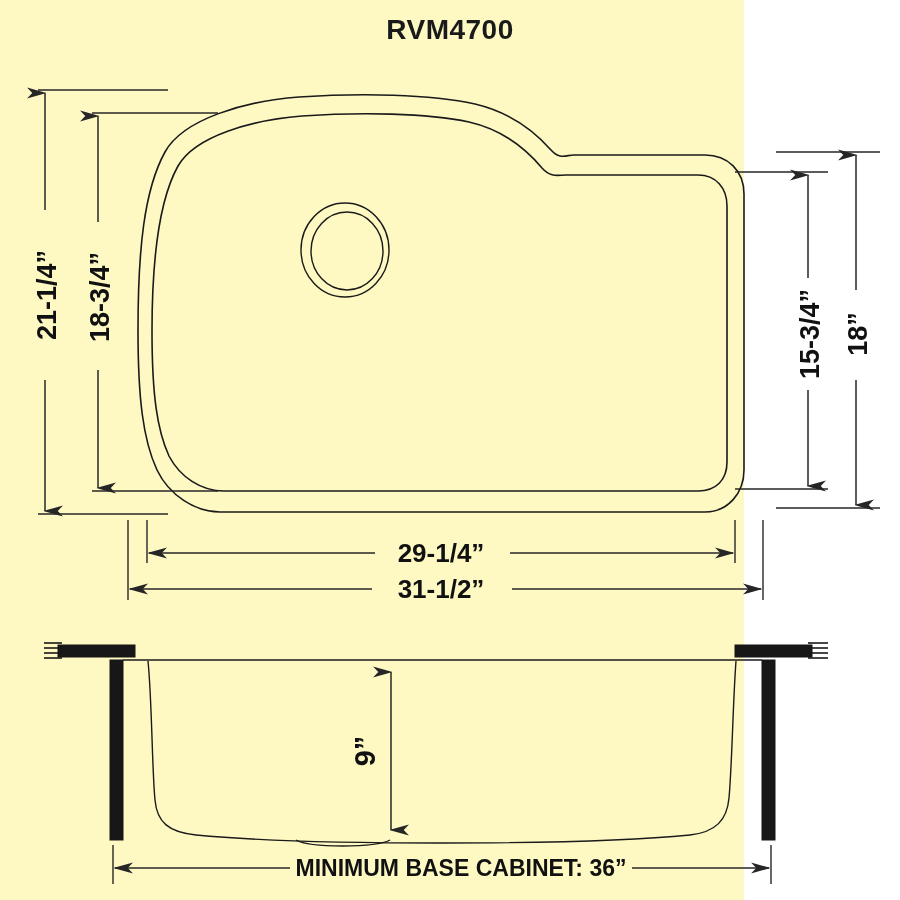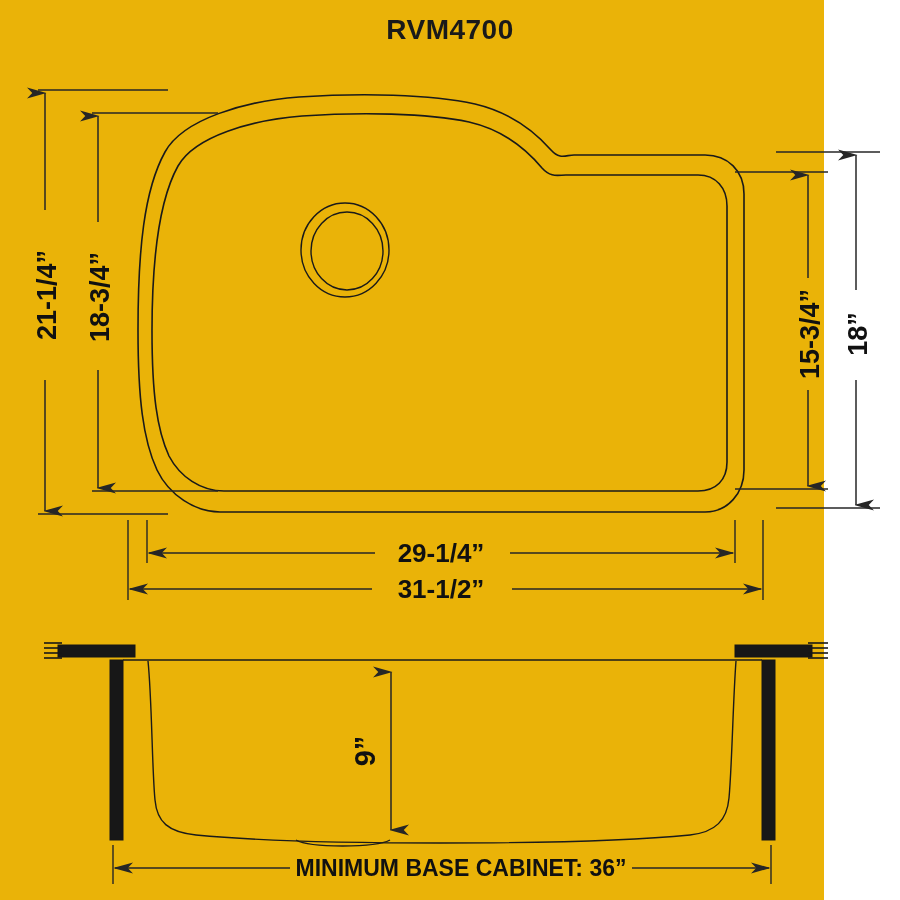--- a/index.html
+++ b/index.html
@@ -8,23 +8,23 @@
     background: #ffffff;
   }
   body {
     width: 900px;
     height: 900px;
     font-family: "Liberation Sans", sans-serif;
     overflow: hidden;
   }
   #sheet {
     position: relative;
-    width: 824px;
+    width: 744px;
     height: 900px;
-    background: #eab308;
+    background: #fef9c3;
   }
   #title {
     position: absolute;
     top: 14px;
     left: 0;
     width: 900px;
     text-align: center;
     font-family: "Liberation Sans", sans-serif;
     font-size: 28px;
     font-weight: bold;

